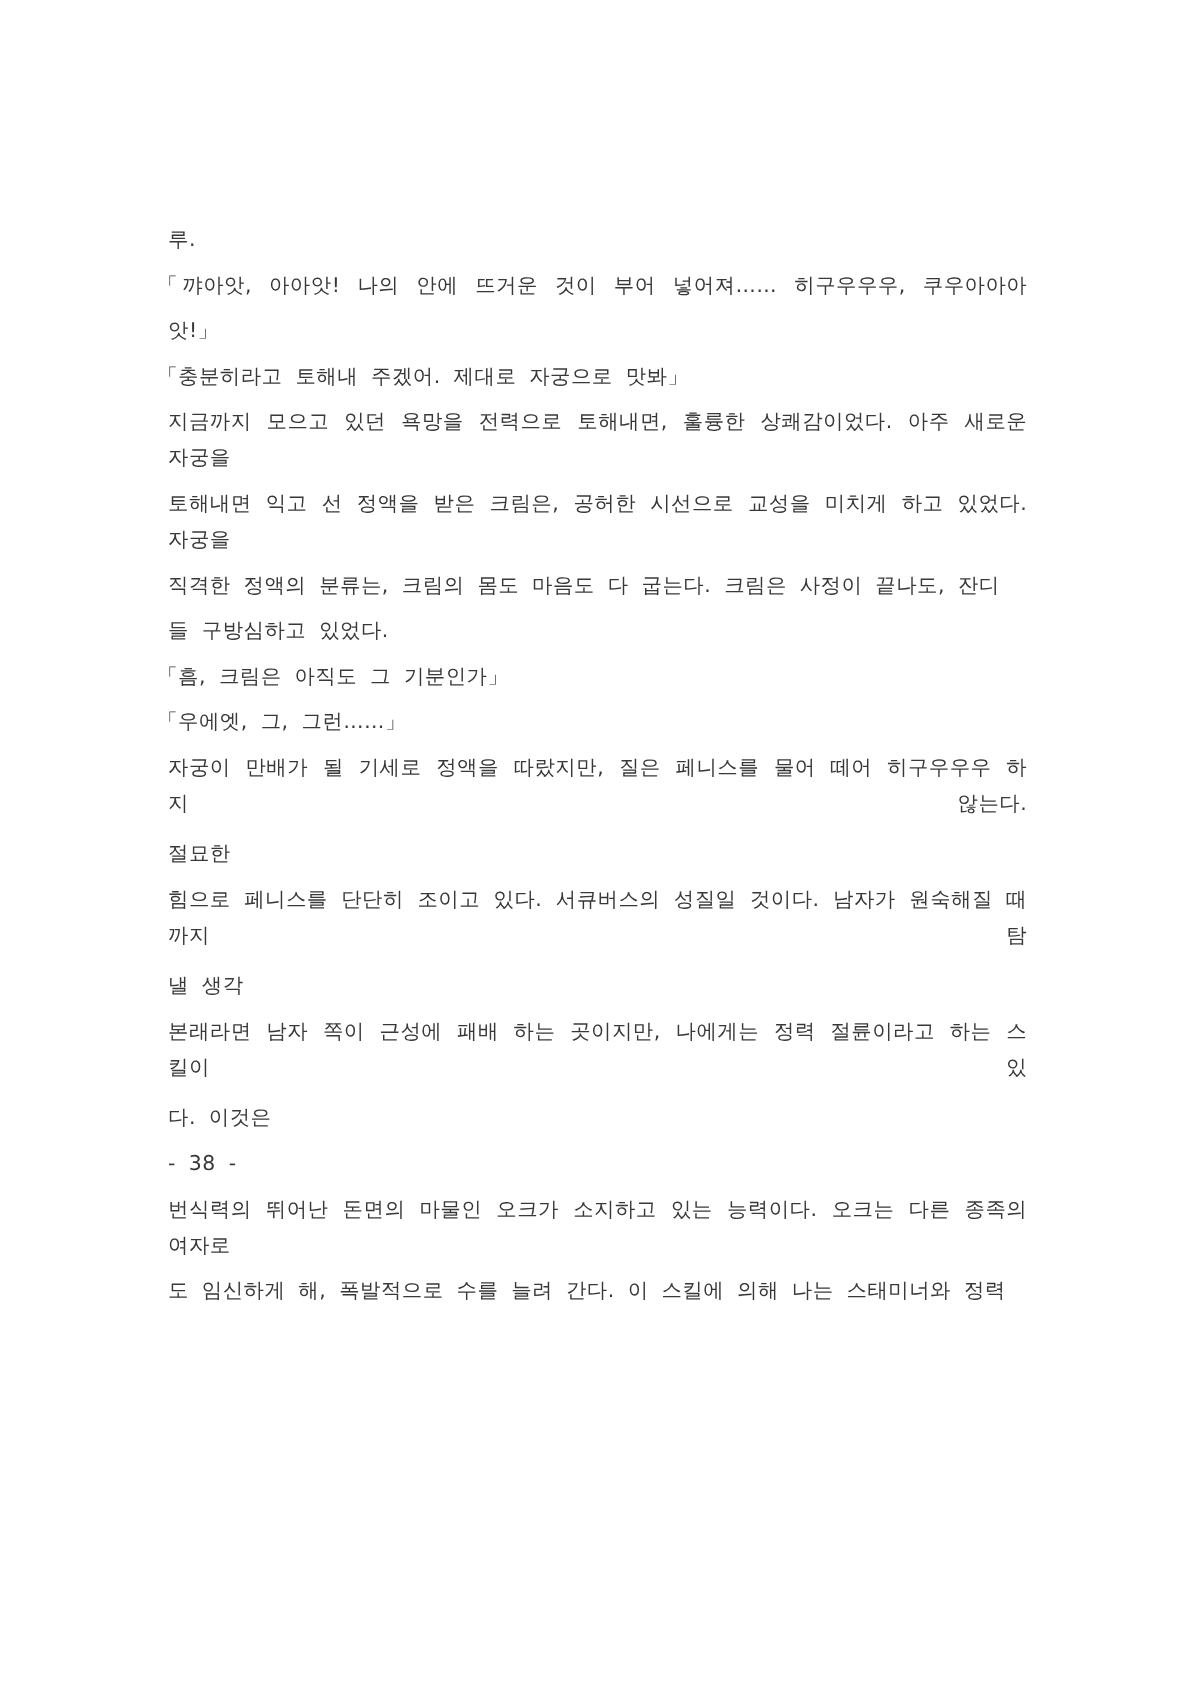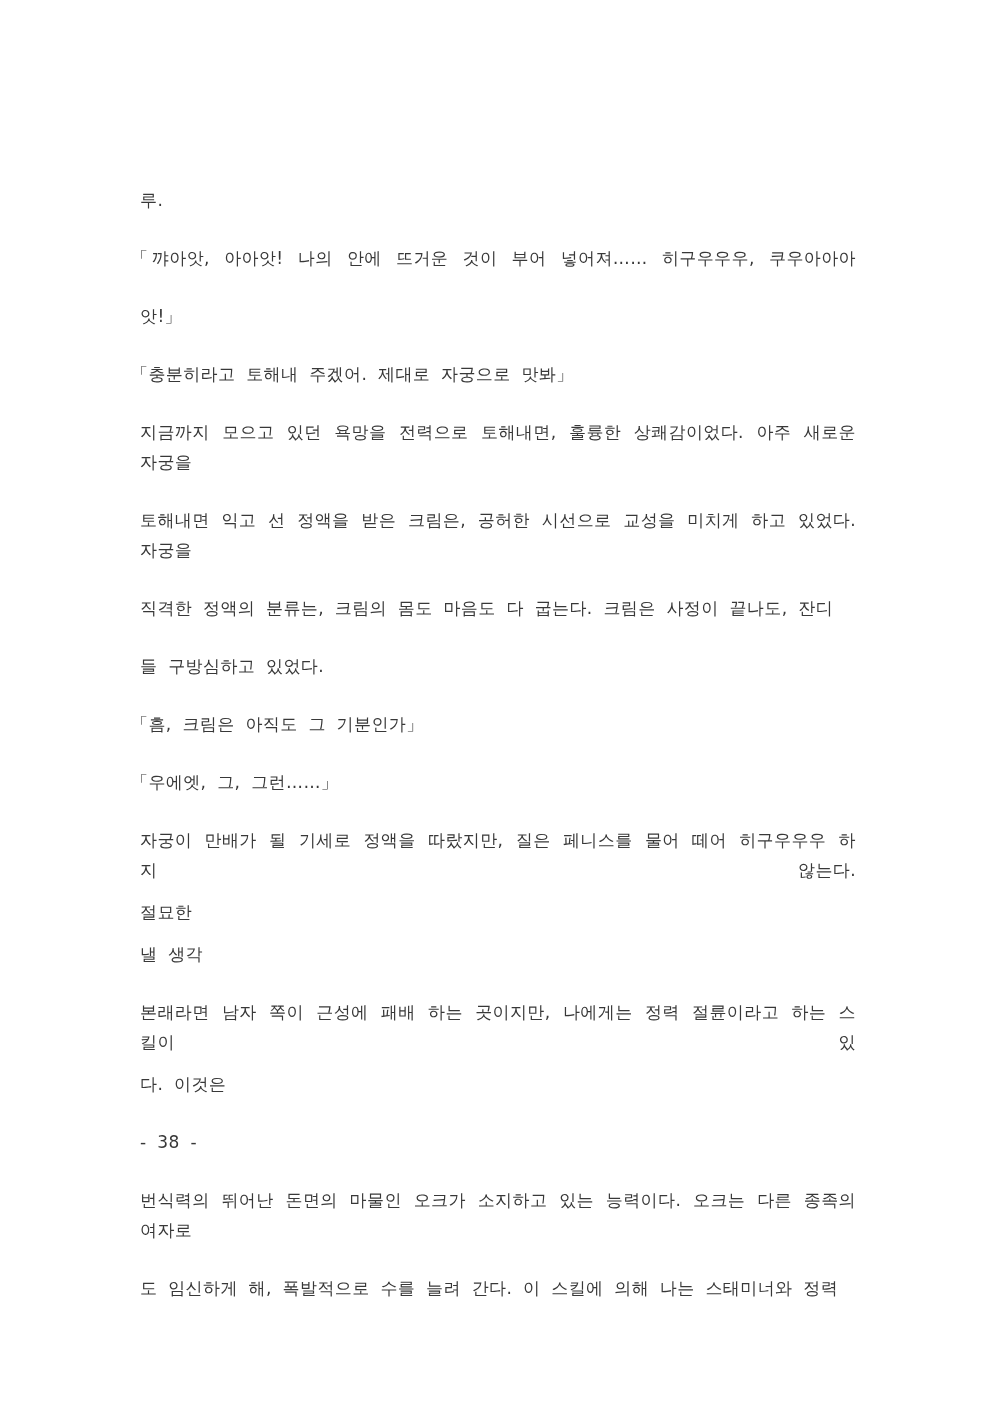--- a/index.html
+++ b/index.html
@@ -24,21 +24,21 @@
     left: 140px;
     top: 185px;
     width: 716px;
   }
   .line {
     font-size: 17px;
     line-height: 30px;
     color: #383838;
     word-spacing: 5px;
     letter-spacing: 0.4px;
-    margin-top: 28px;
+    margin-top: 8px;
     white-space: nowrap;
   }
   .line:first-child {
     margin-top: 0;
   }
   .line.wrap {
     margin-top: 12px;
   }
   .line.justify {
     white-space: normal;
@@ -59,20 +59,21 @@
       <div class="line">앗!」</div>
       <div class="line hang">「충분히라고 토해내 주겠어. 제대로 자궁으로 맛봐」</div>
       <div class="line justify">지금까지 모으고 있던 욕망을 전력으로 토해내면, 훌륭한 상쾌감이었다. 아주 새로운 자궁을</div>
       <div class="line justify">토해내면 익고 선 정액을 받은 크림은, 공허한 시선으로 교성을 미치게 하고 있었다. 자궁을</div>
       <div class="line">직격한 정액의 분류는, 크림의 몸도 마음도 다 굽는다. 크림은 사정이 끝나도, 잔디</div>
       <div class="line">들 구방심하고 있었다.</div>
       <div class="line hang">「흠, 크림은 아직도 그 기분인가」</div>
       <div class="line hang">「우에엣, 그, 그런……」</div>
       <div class="line justify">자궁이 만배가 될 기세로 정액을 따랐지만, 질은 페니스를 물어 떼어 히구우우우 하지 않는다.</div>
       <div class="line wrap">절묘한</div>
+      <div class="line justify">힘으로 페니스를 단단히 조이고 있다. 서큐버스의 성질일 것이다. 남자가 원숙해질 때까지 탐</div>
       <div class="line wrap">낼 생각</div>
       <div class="line justify">본래라면 남자 쪽이 근성에 패배 하는 곳이지만, 나에게는 정력 절륜이라고 하는 스킬이 있</div>
       <div class="line wrap">다. 이것은</div>
       <div class="line">- 38 -</div>
       <div class="line justify">번식력의 뛰어난 돈면의 마물인 오크가 소지하고 있는 능력이다. 오크는 다른 종족의 여자로</div>
       <div class="line">도 임신하게 해, 폭발적으로 수를 늘려 간다. 이 스킬에 의해 나는 스태미너와 정력</div>
     </div>
 </div>
 
 </body></html>

